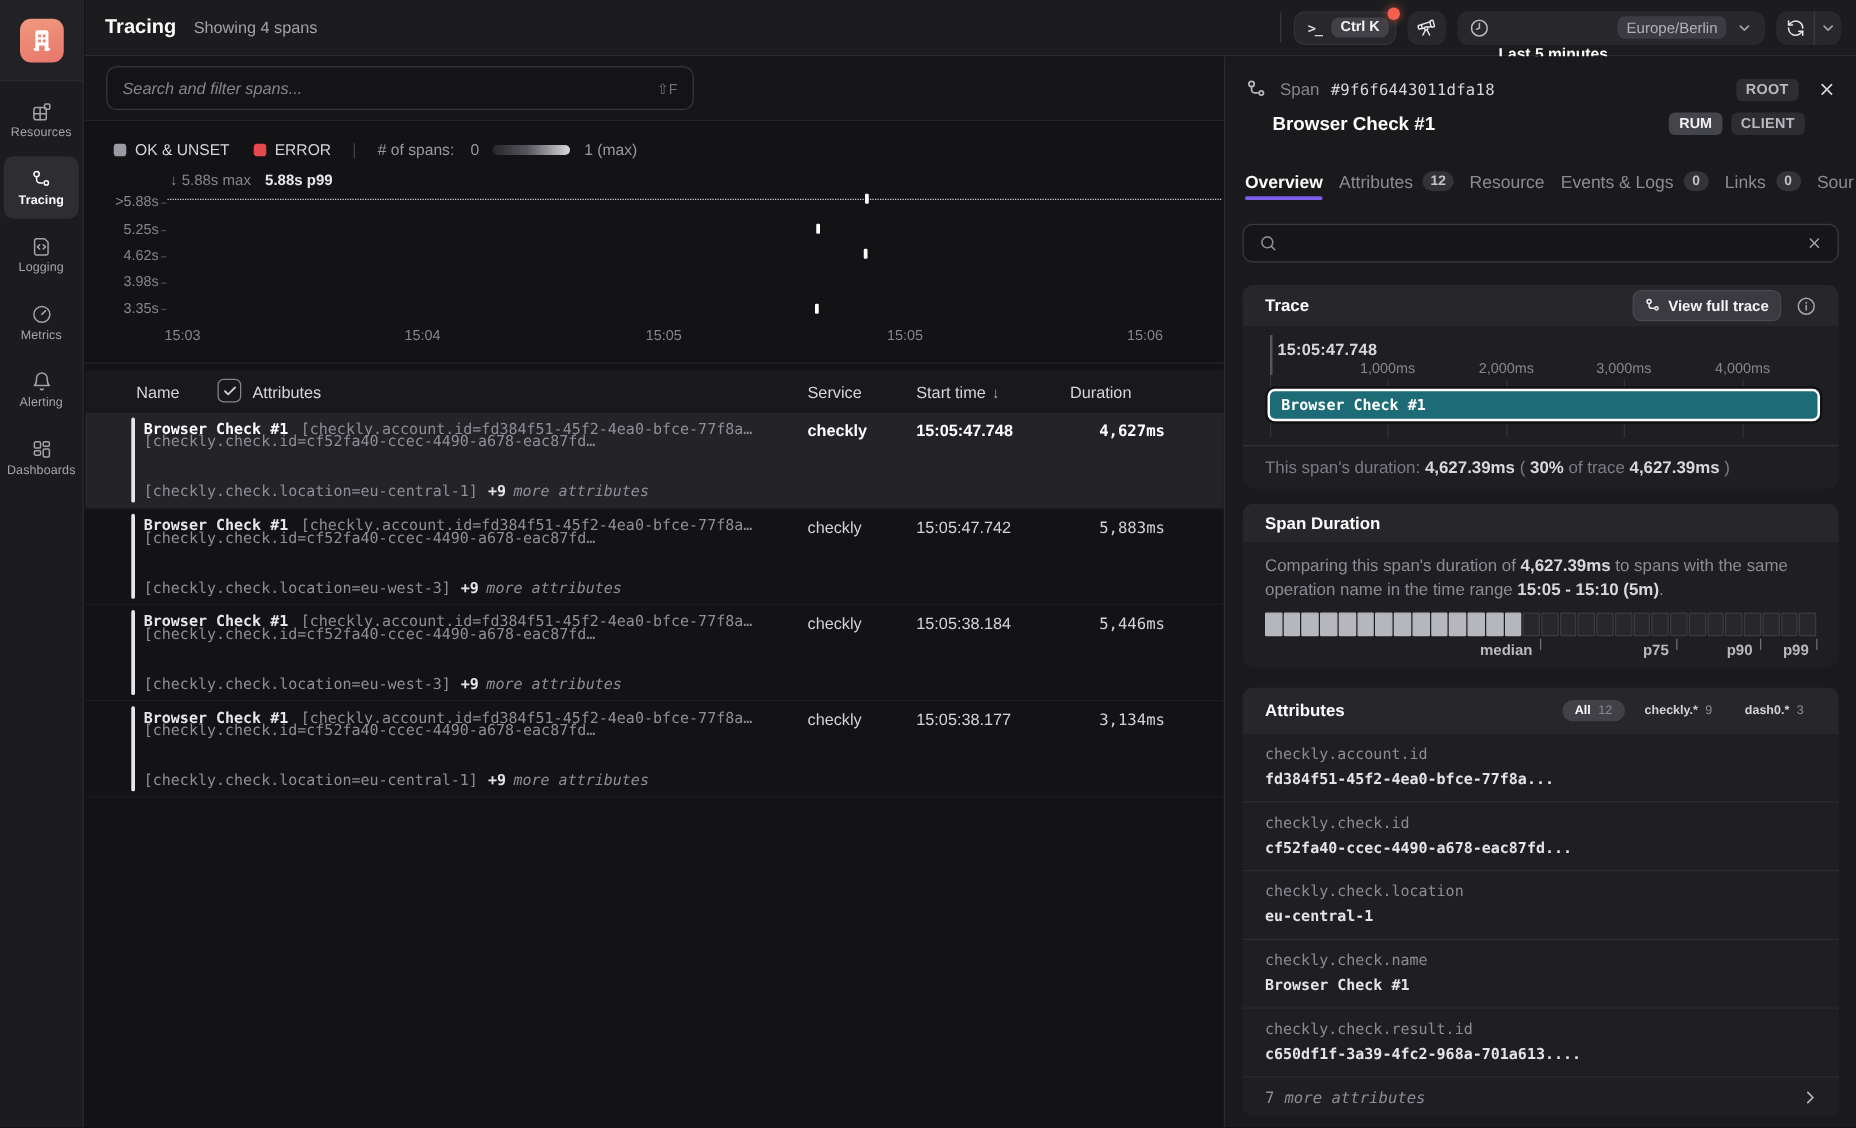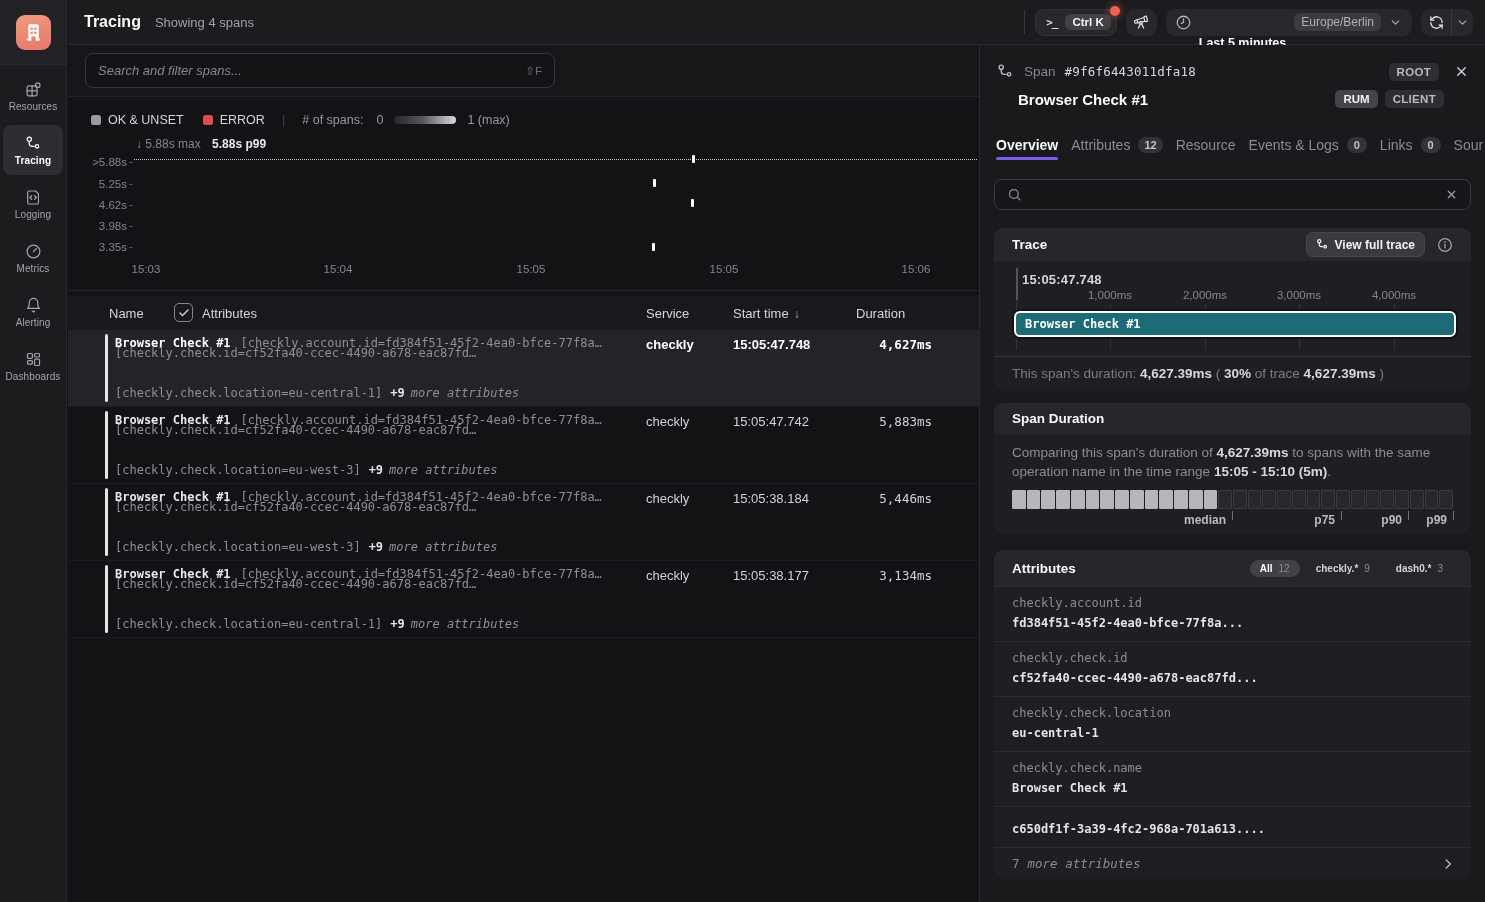--- a/index.html
+++ b/index.html
@@ -592,20 +592,21 @@
               </div>
               <div class="attr-row" data-name="attribute-row">
                 <div class="attr-key" data-name="attribute-key">checkly.check.location</div>
                 <div class="attr-val" data-name="attribute-value">eu-central-1</div>
               </div>
               <div class="attr-row" data-name="attribute-row">
                 <div class="attr-key" data-name="attribute-key">checkly.check.name</div>
                 <div class="attr-val" data-name="attribute-value">Browser Check #1</div>
               </div>
               <div class="attr-row" data-name="attribute-row">
+                <div class="attr-key" data-name="attribute-key">checkly.check.result.id</div>
                 <div class="attr-val" data-name="attribute-value">c650df1f-3a39-4fc2-968a-701a613....</div>
               </div>
             </div>
           <div class="attr-foot" data-name="more-attributes-row">
             <span class="foot-count" data-name="more-attributes-count">7</span>
             <span class="foot-label" data-name="more-attributes-label">more attributes</span>
             <span class="chev" data-name="chevron-right-icon">
               <svg width="14" height="14" viewBox="0 0 24 24" fill="none" stroke="#b6b6bd" stroke-width="2.4" stroke-linecap="round" stroke-linejoin="round">
                   <polyline points="9 5 16 12 9 19"></polyline>
                 </svg>

